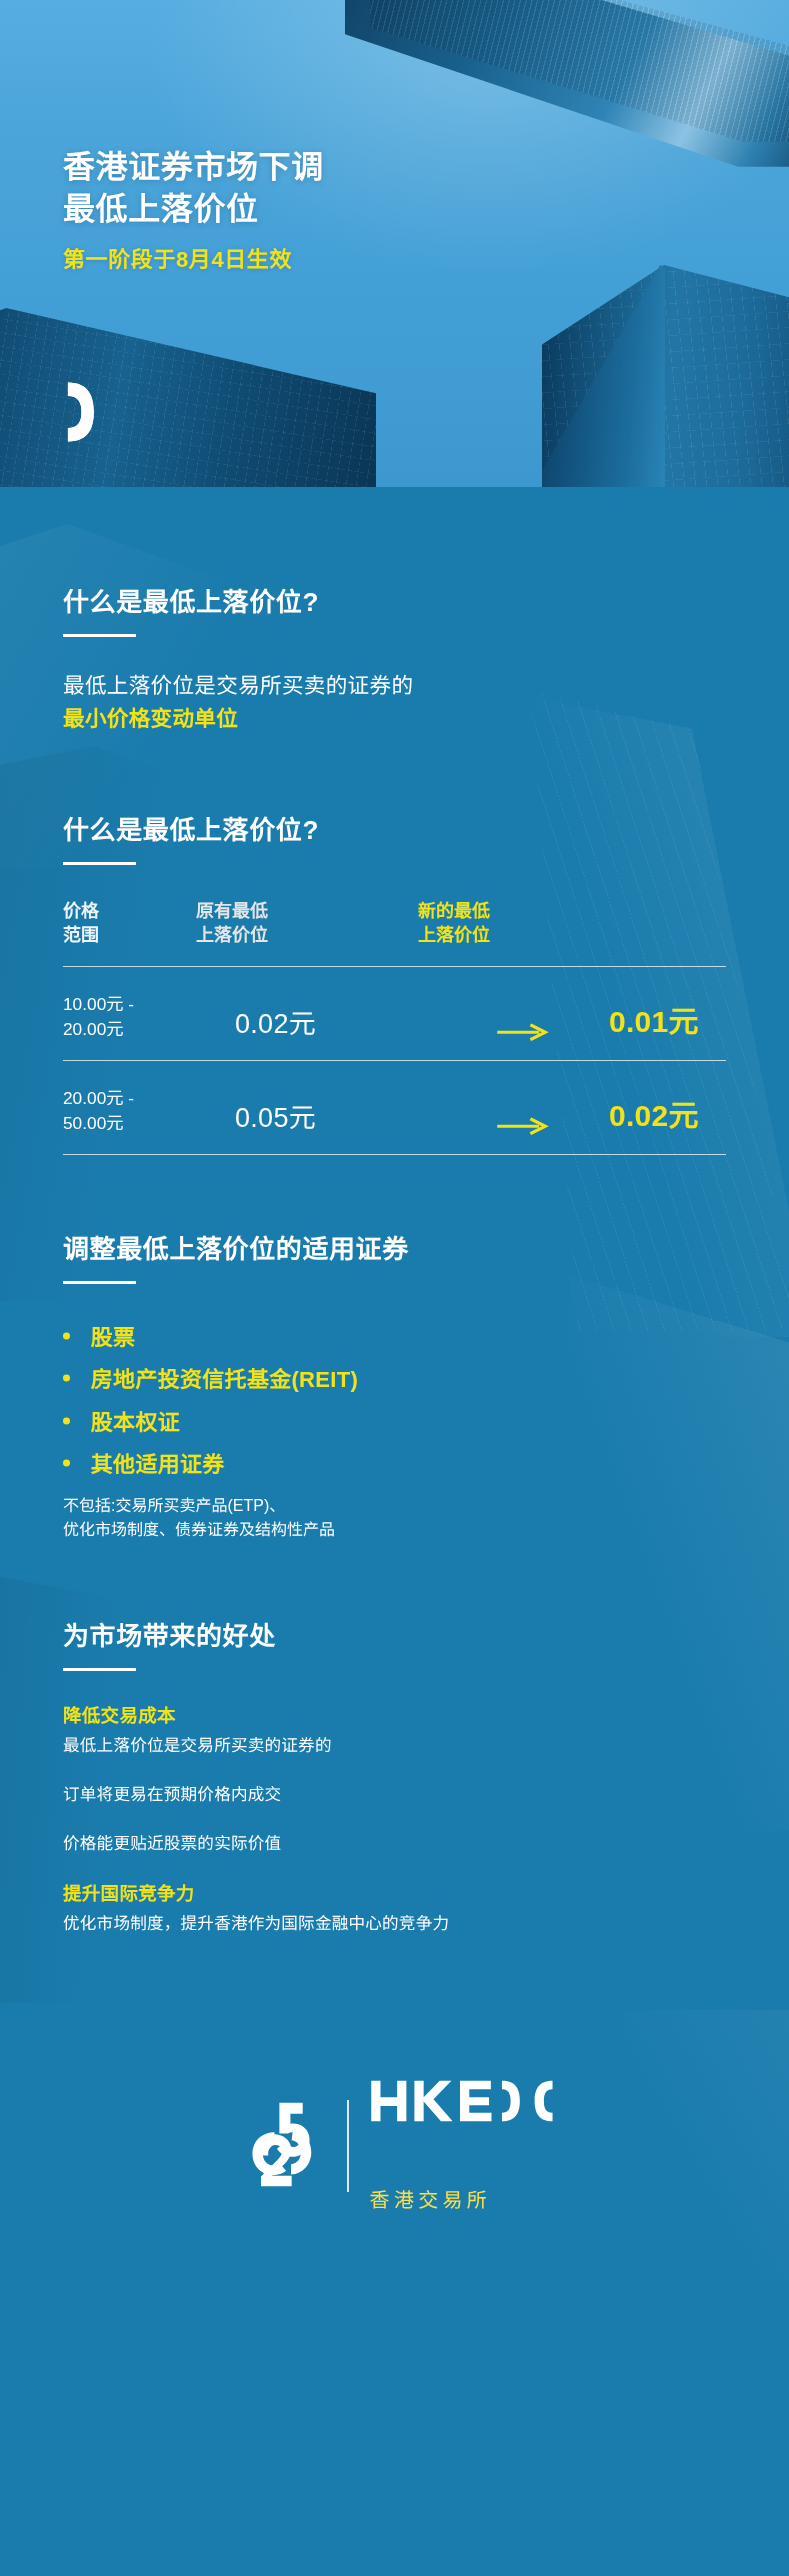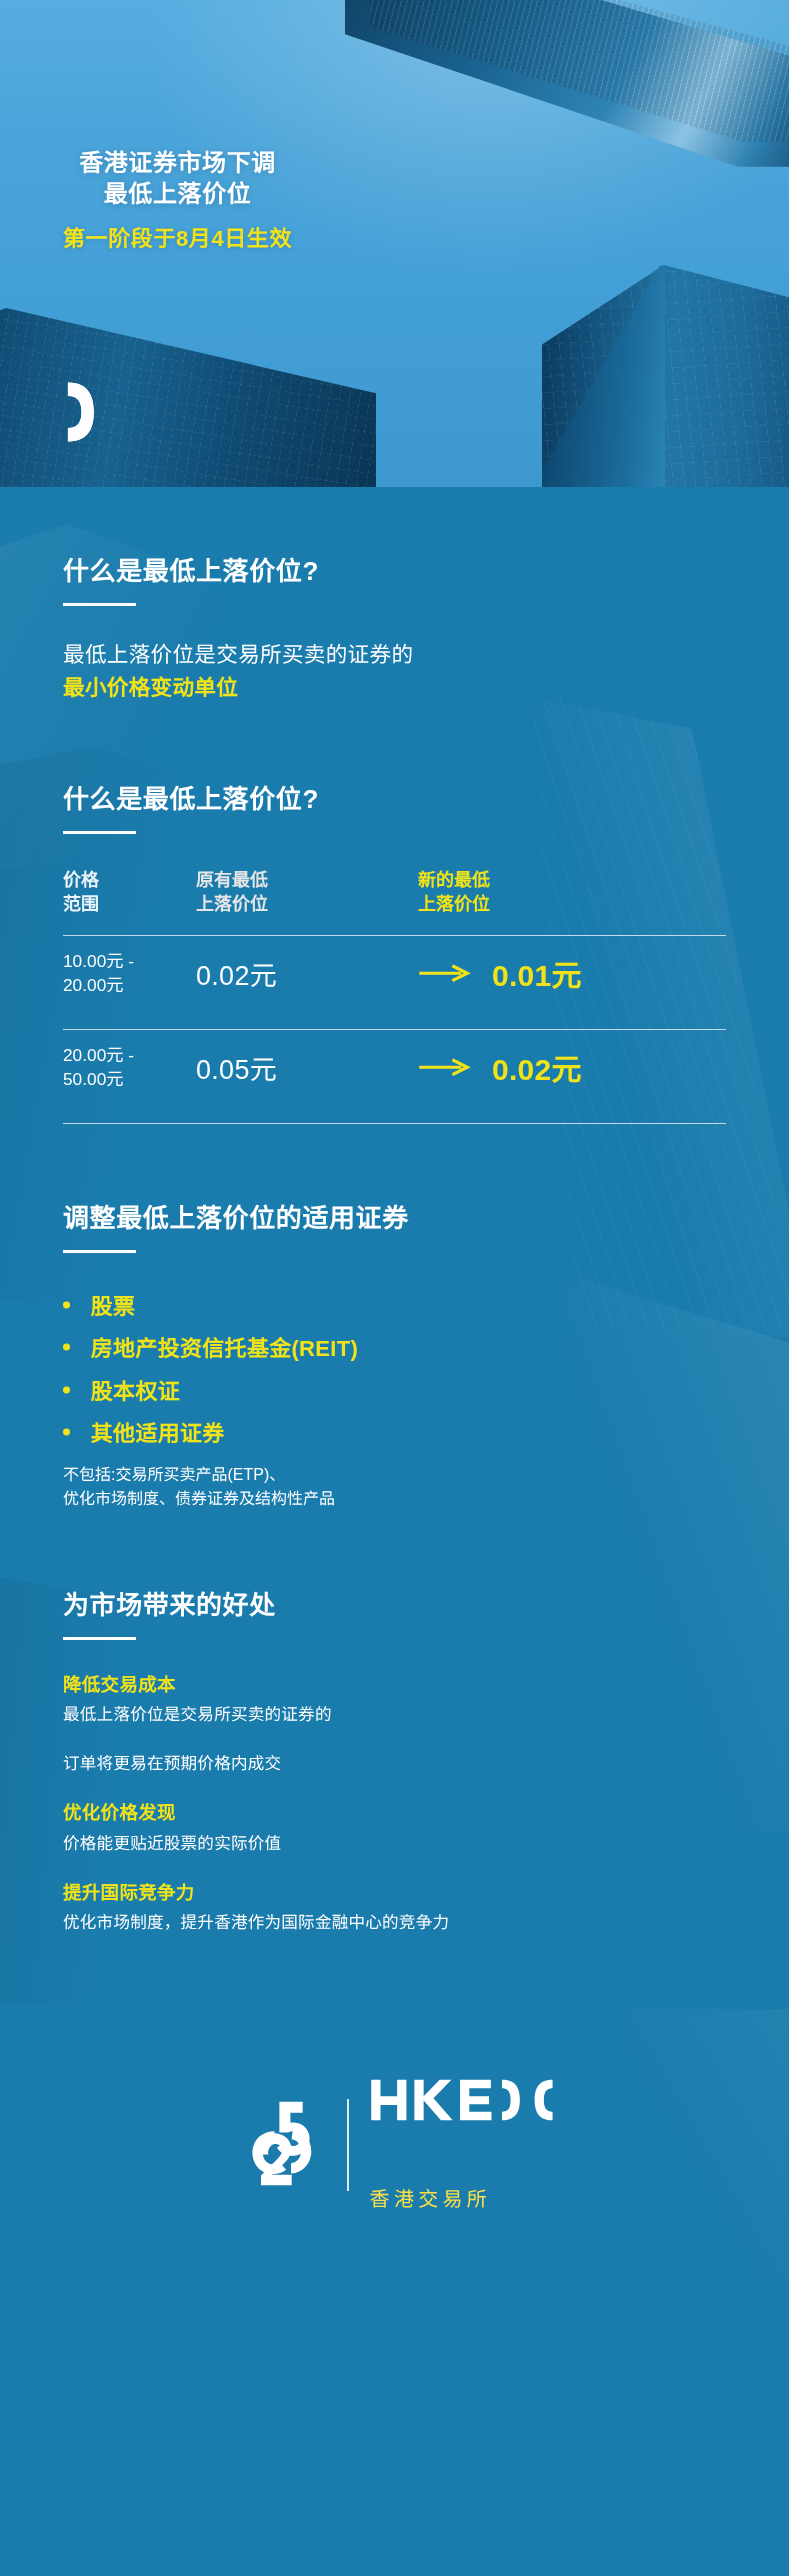--- a/index.html
+++ b/index.html
@@ -90,27 +90,26 @@
     left:542px; top:265px; width:123px; height:234px;
     background:linear-gradient(95deg,#0b3f66 0%,#1b6d9e 70%,#2b86b8 100%);
     clip-path:polygon(96% 0%, 100% 1%, 100% 100%, 0% 100%, 0% 88%);
     opacity:.9;
   }
 
   
   .hero-text { position:absolute; left:63px; top:147px; z-index:5; }
   .hero-title {
     color:#ffffff;
-    font-size:24px;
+    font-size:32px;
     line-height:1.30;
     font-weight:700;
     letter-spacing:0.6px;
     text-shadow:0 1.2px 6.2px rgba(0,40,70,.22);
     white-space:pre-line;
-    text-align:center;
   }
   .hero-sub {
     margin-top:11px;
     color:#f2e318;
     font-size:22px;
     font-weight:700;
     letter-spacing:0.6px;
     text-shadow:0 1.2px 5px rgba(0,40,70,.20);
   }
 
@@ -151,21 +150,21 @@
     right:-37px; top:789px; width:284px; height:555px;
     background:linear-gradient(250deg, rgba(255,255,255,.09), rgba(255,255,255,0) 60%);
     clip-path:polygon(10% 0%, 100% 14%, 100% 100%, 0% 100%);
   }
   .ghost-e {
     left:-25px; top:1085px; width:185px; height:431px;
     background:linear-gradient(95deg, rgba(0,0,0,.08), rgba(0,0,0,0) 70%);
     clip-path:polygon(0% 0%, 100% 8%, 100% 100%, 0% 100%);
   }
 
-  .content { position:relative; z-index:4; padding:0 63px; }
+  .content { position:relative; z-index:4; padding:0 63px;margin-top:31px; }
 
   
   .sec { position:relative; }
   .sec-title {
     color:#ffffff;
     font-weight:700;
     font-size:26px;
     letter-spacing:0.6px;
     line-height:1.25;
   }
@@ -193,21 +192,21 @@
     font-size:18px;
     line-height:1.33;
     font-weight:700;
     white-space:pre-line;
   }
   .th-range { width:133px; color:#eaf4fa; }
   .th-old   { width:222px; color:#e5e5e5; }
   .th-new   { flex:1;      color:#f2e318; }
   .tbl-line { height:1.2px; background:rgba(255,255,255,.72); margin-top:18.5px; }
 
-  .tr { display:flex; align-items:center; min-height:74px; }
+  .tr { display:flex; align-items:flex-end; min-height:74px;gap:39px; }
   .td-range {
     width:133px;
     color:#ffffff;
     font-size:17.3px;
     line-height:1.42;
     white-space:pre-line;
     font-weight:400;
   }
   .td-old {
     width:222px;
@@ -456,21 +455,20 @@
 
         <div class="benefits">
           <div class="benefit">
             <div class="benefit-title">降低交易成本</div>
             <div class="benefit-desc">最低上落价位是交易所买卖的证券的</div>
           </div>
           <div class="benefit">
             <div class="benefit-desc">订单将更易在预期价格内成交</div>
           </div>
           <div class="benefit">
-            <div class="benefit-title">优化价格发现</div>
             <div class="benefit-desc">价格能更贴近股票的实际价值</div>
           </div>
           <div class="benefit">
             <div class="benefit-title">提升国际竞争力</div>
             <div class="benefit-desc">优化市场制度，提升香港作为国际金融中心的竞争力</div>
           </div>
         </div>
       </div>
 
       <div class="gap-80"></div>

